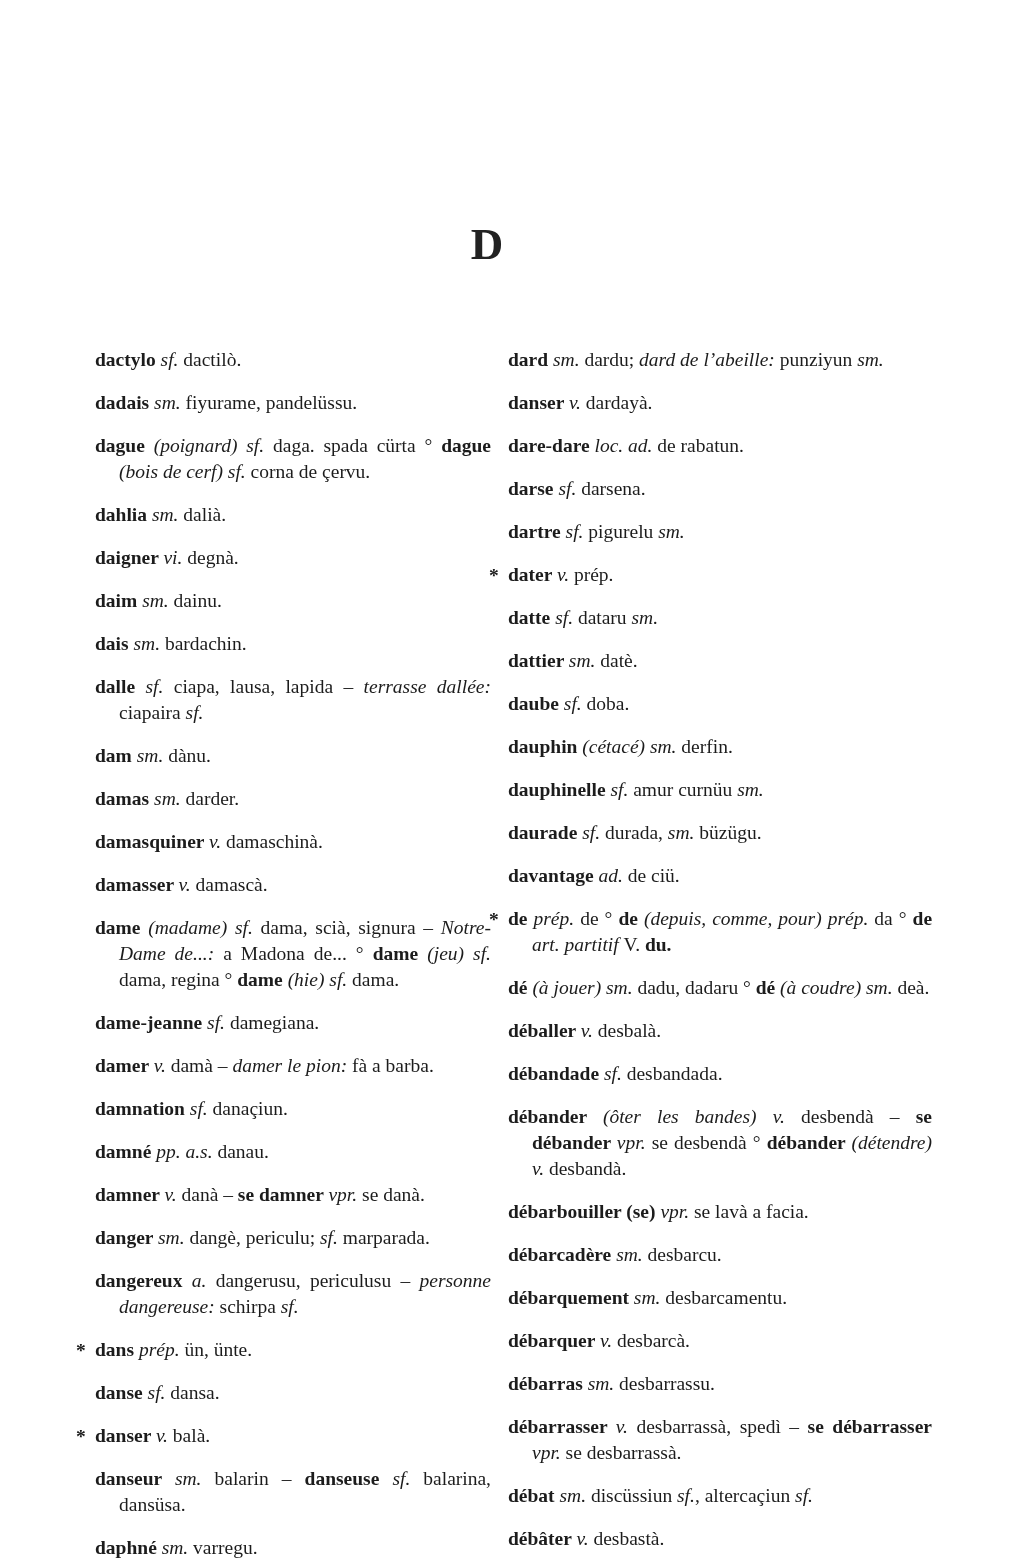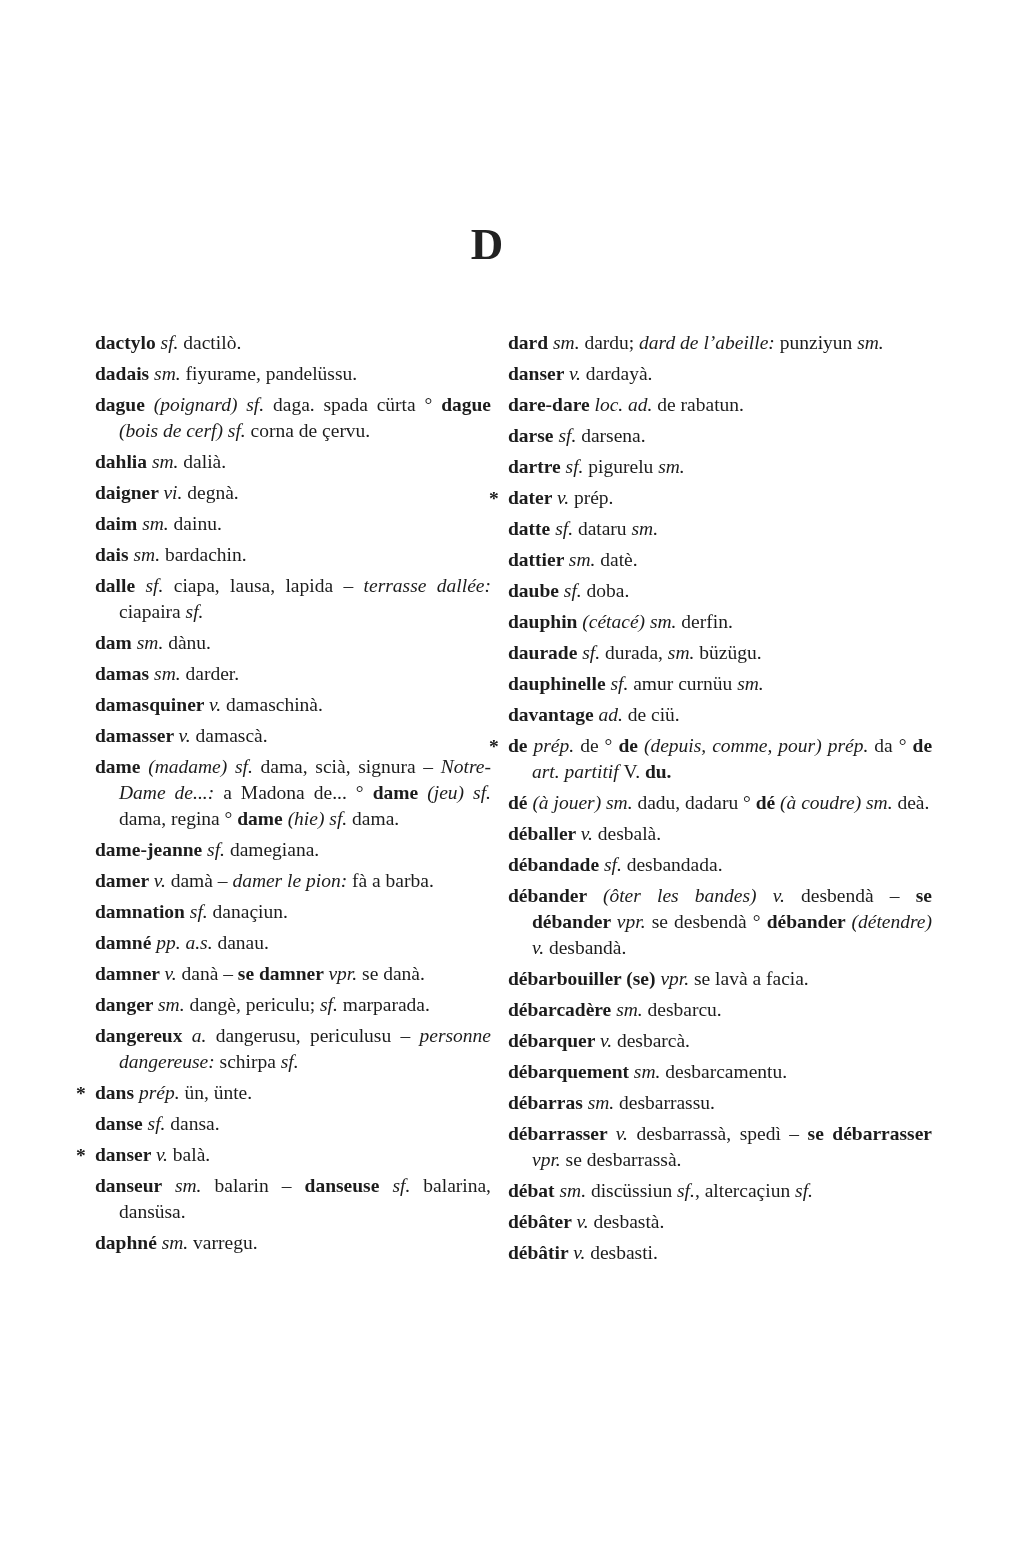--- a/index.html
+++ b/index.html
@@ -25,21 +25,21 @@
     color:#222222;
   }
   .col {
     position:absolute;
     top:330px;
   }
   .col-left  { left:95px;  width:396px; }
   .col-right { left:508px; width:424px; }
   .entry {
     position:relative;
-    margin:0 0 5px 0;
+    margin:17px 0 5px 0;
     padding-left:24px;
     text-indent:-24px;
     text-align:justify;
     font-size:19.5px;
     line-height:26px;
     color:#1c1c1c;
   }
   .entry .star {
     position:absolute;
     left:-19px; top:1px;
@@ -86,31 +86,31 @@
       <p class="entry"><span class="b">dard </span><span class="i">sm. </span><span class="r">dardu; </span><span class="i">dard de l’abeille: </span><span class="r">punziyun </span><span class="i">sm.</span></p>
       <p class="entry"><span class="b">danser </span><span class="i">v. </span><span class="r">dardayà.</span></p>
       <p class="entry"><span class="b">dare-dare </span><span class="i">loc. ad. </span><span class="r">de rabatun.</span></p>
       <p class="entry"><span class="b">darse </span><span class="i">sf. </span><span class="r">darsena.</span></p>
       <p class="entry"><span class="b">dartre </span><span class="i">sf. </span><span class="r">pigurelu </span><span class="i">sm.</span></p>
       <p class="entry"><span class="star">*</span><span class="b">dater </span><span class="i">v. </span><span class="r">prép.</span></p>
       <p class="entry"><span class="b">datte </span><span class="i">sf. </span><span class="r">dataru </span><span class="i">sm.</span></p>
       <p class="entry"><span class="b">dattier </span><span class="i">sm. </span><span class="r">datè.</span></p>
       <p class="entry"><span class="b">daube </span><span class="i">sf. </span><span class="r">doba.</span></p>
       <p class="entry"><span class="b">dauphin </span><span class="i">(cétacé) sm. </span><span class="r">derfin.</span></p>
+      <p class="entry"><span class="b">dauphinelle </span><span class="i">sf. </span><span class="r">amur curnüu </span><span class="i">sm.</span></p>
       <p class="entry"><span class="b">daurade </span><span class="i">sf. </span><span class="r">durada, </span><span class="i">sm. </span><span class="r">büzügu.</span></p>
-      <p class="entry"><span class="b">dauphinelle </span><span class="i">sf. </span><span class="r">amur curnüu </span><span class="i">sm.</span></p>
       <p class="entry"><span class="b">davantage </span><span class="i">ad. </span><span class="r">de ciü.</span></p>
       <p class="entry"><span class="star">*</span><span class="b">de </span><span class="i">prép. </span><span class="r">de ° </span><span class="b">de </span><span class="i">(depuis, comme, pour) prép. </span><span class="r">da ° </span><span class="b">de </span><span class="i">art. partitif </span><span class="r">V. </span><span class="b">du.</span></p>
       <p class="entry"><span class="b">dé </span><span class="i">(à jouer) sm. </span><span class="r">dadu, dadaru ° </span><span class="b">dé </span><span class="i">(à coudre) sm. </span><span class="r">deà.</span></p>
       <p class="entry"><span class="b">déballer </span><span class="i">v. </span><span class="r">desbalà.</span></p>
       <p class="entry"><span class="b">débandade </span><span class="i">sf. </span><span class="r">desbandada.</span></p>
       <p class="entry"><span class="b">débander </span><span class="i">(ôter les bandes) v. </span><span class="r">desbendà – </span><span class="b">se débander </span><span class="i">vpr. </span><span class="r">se desbendà ° </span><span class="b">débander </span><span class="i">(détendre) v. </span><span class="r">desbandà.</span></p>
       <p class="entry"><span class="b">débarbouiller (se) </span><span class="i">vpr. </span><span class="r">se lavà a facia.</span></p>
       <p class="entry"><span class="b">débarcadère </span><span class="i">sm. </span><span class="r">desbarcu.</span></p>
+      <p class="entry"><span class="b">débarquement </span><span class="i">sm. </span><span class="r">desbarcamentu.</span></p>
       <p class="entry"><span class="b">débarquer </span><span class="i">v. </span><span class="r">desbarcà.</span></p>
-      <p class="entry"><span class="b">débarquement </span><span class="i">sm. </span><span class="r">desbarcamentu.</span></p>
       <p class="entry"><span class="b">débarras </span><span class="i">sm. </span><span class="r">desbarrassu.</span></p>
       <p class="entry"><span class="b">débarrasser </span><span class="i">v. </span><span class="r">desbarrassà, spedì – </span><span class="b">se débarrasser </span><span class="i">vpr. </span><span class="r">se desbarrassà.</span></p>
       <p class="entry"><span class="b">débat </span><span class="i">sm. </span><span class="r">discüssiun </span><span class="i">sf.</span><span class="r">, altercaçiun </span><span class="i">sf.</span></p>
       <p class="entry"><span class="b">débâter </span><span class="i">v. </span><span class="r">desbastà.</span></p>
       <p class="entry"><span class="b">débâtir </span><span class="i">v. </span><span class="r">desbasti.</span></p>
     </div>
 </div>
 
 </body></html>

